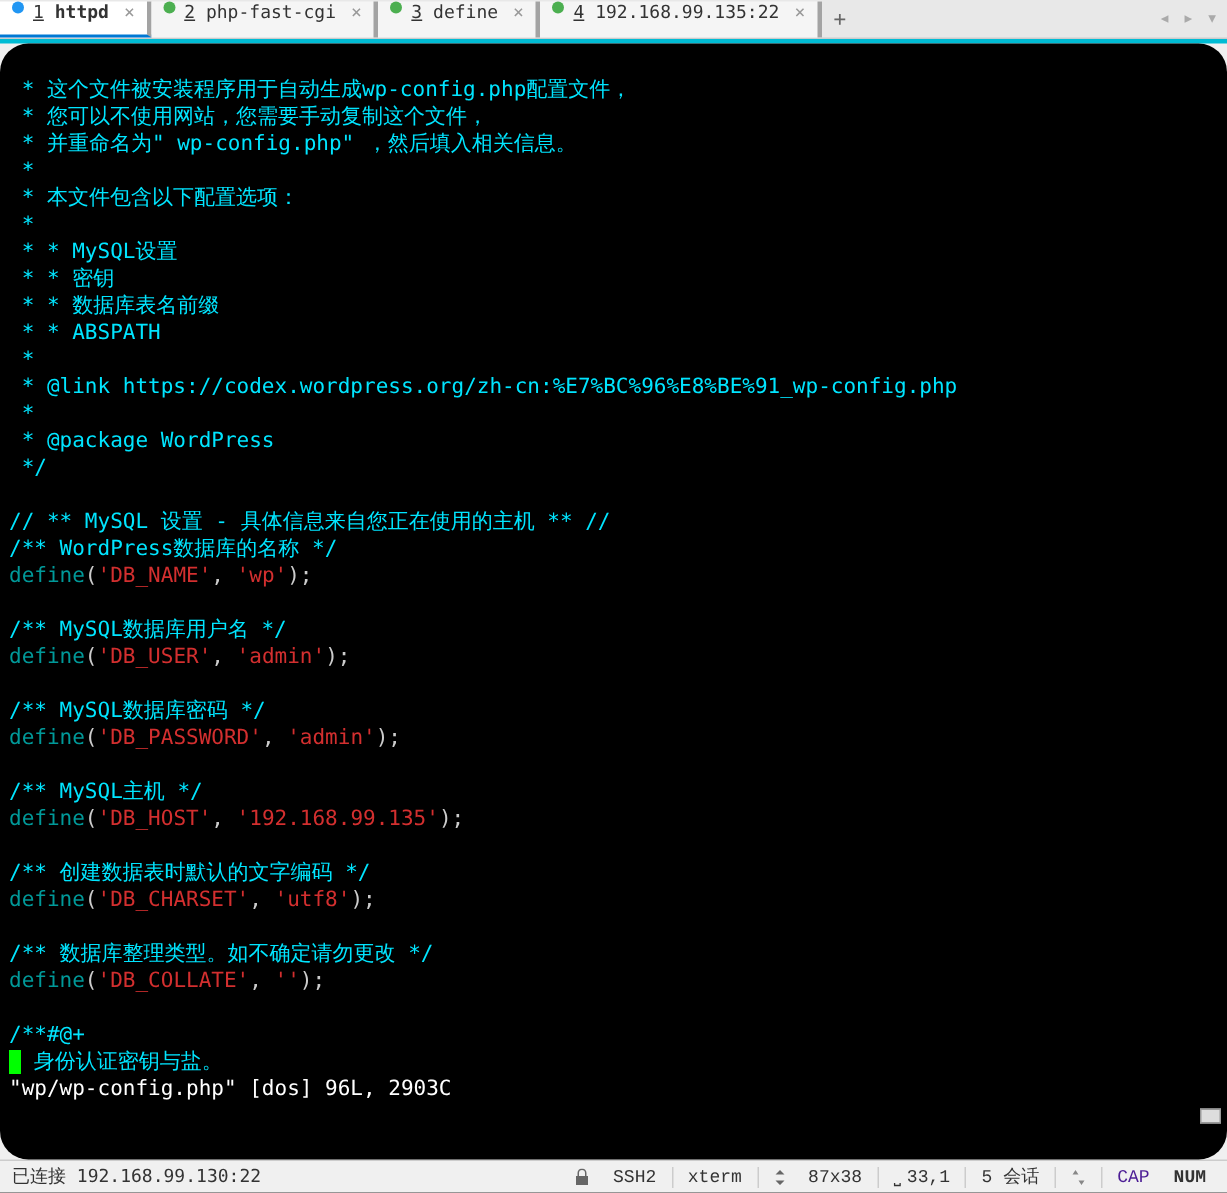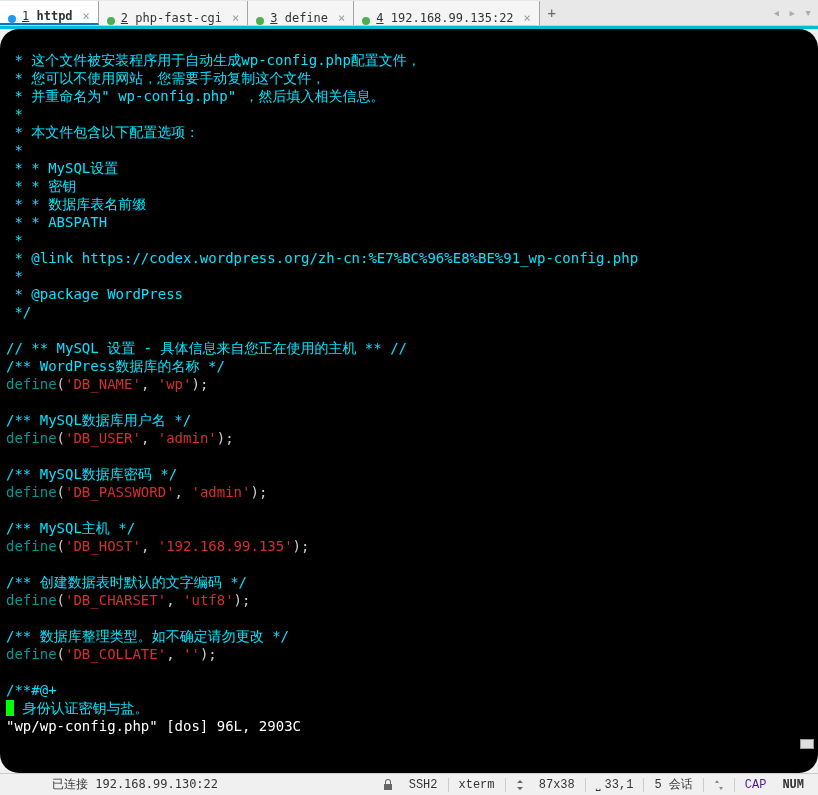--- a/index.html
+++ b/index.html
@@ -17,23 +17,23 @@
       height: 26px;
       background: #e8e8e8;
       display: flex;
       align-items: center;
       border-bottom: 1px solid #ccc;
     }
     .tab {
       height: 24px;
       padding: 0 8px;
       display: flex;
-      align-items: flex-end;
+      align-items: flex-start;
       gap: 6px;
-      border-right: 1px solid #a3a3a3;
+      border-right: 3px solid #a3a3a3;
       background: #f5f5f5;
       cursor: pointer;
       font-size: 12px;
       color: #333;
     }
     .tab.active {
       background: #fff;
       border-bottom: 2px solid #0078d4;
     }
     .tab-dot {
@@ -104,21 +104,21 @@
       height: 22px;
       background: #f0f0f0;
       border-top: 1px solid #ccc;
       display: flex;
       align-items: center;
       padding: 0 8px;
       font-size: 12px;
       color: #333;
       gap: 4px;
     }
-    .status-left { flex: 1; margin-left: 44px; }
+    .status-left { flex: 1; }
     .status-item {
       padding: 0 6px;
       display: flex;
       align-items: center;
       gap: 4px;
       font-family: Liberation Mono, monospace;
     }
     .status-sep {
       width: 1px;
       height: 14px;

